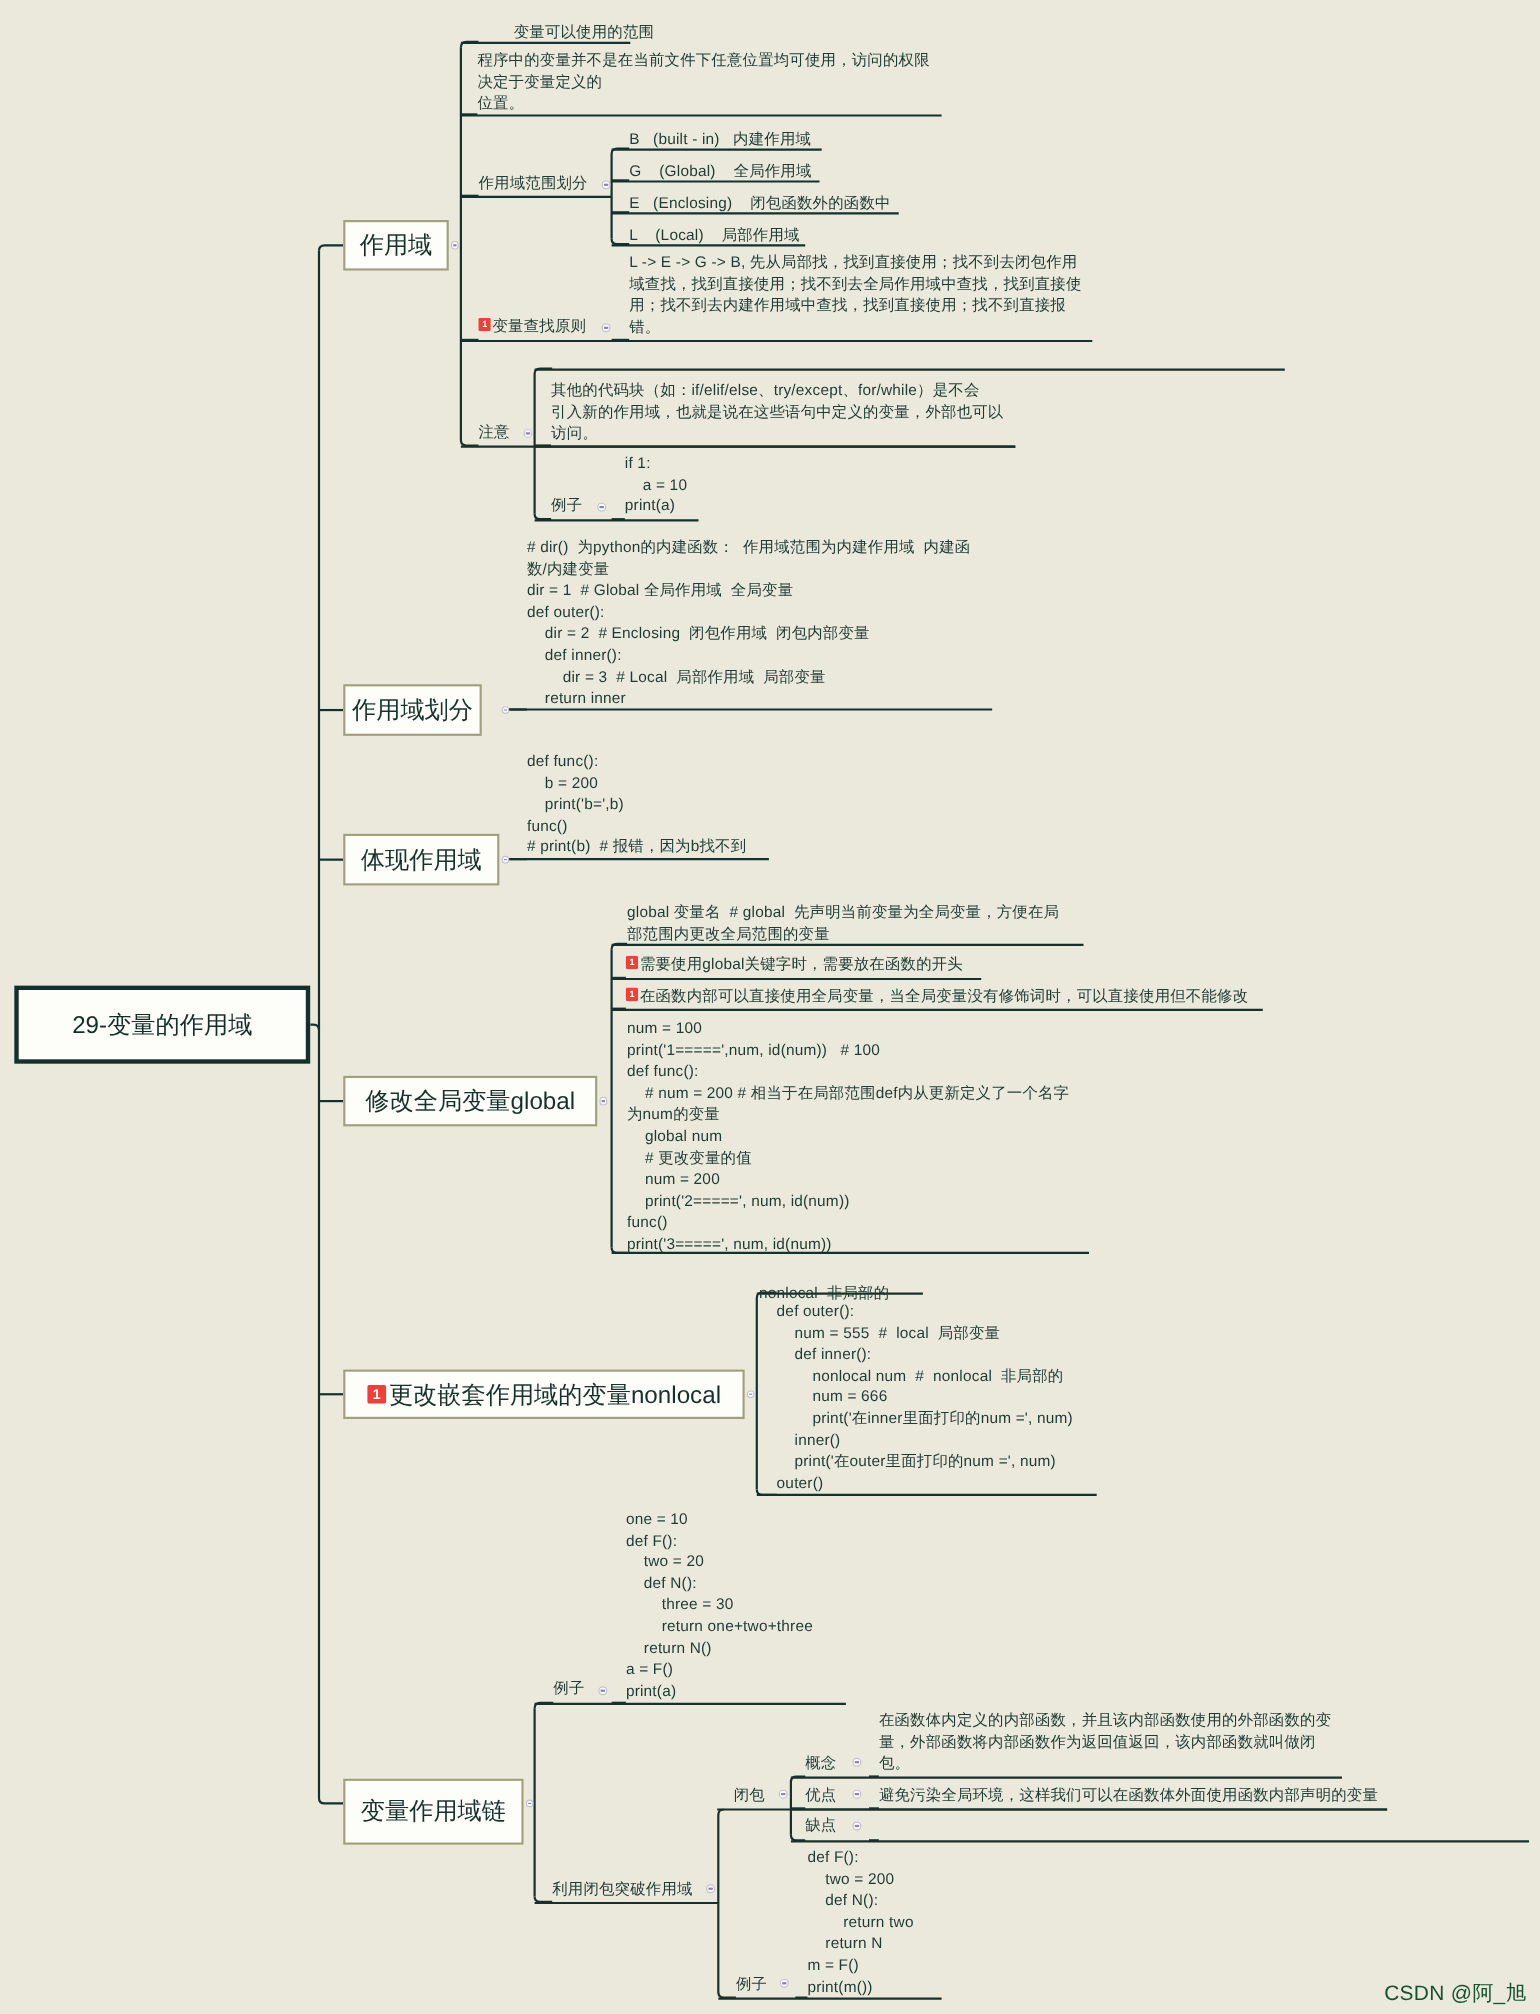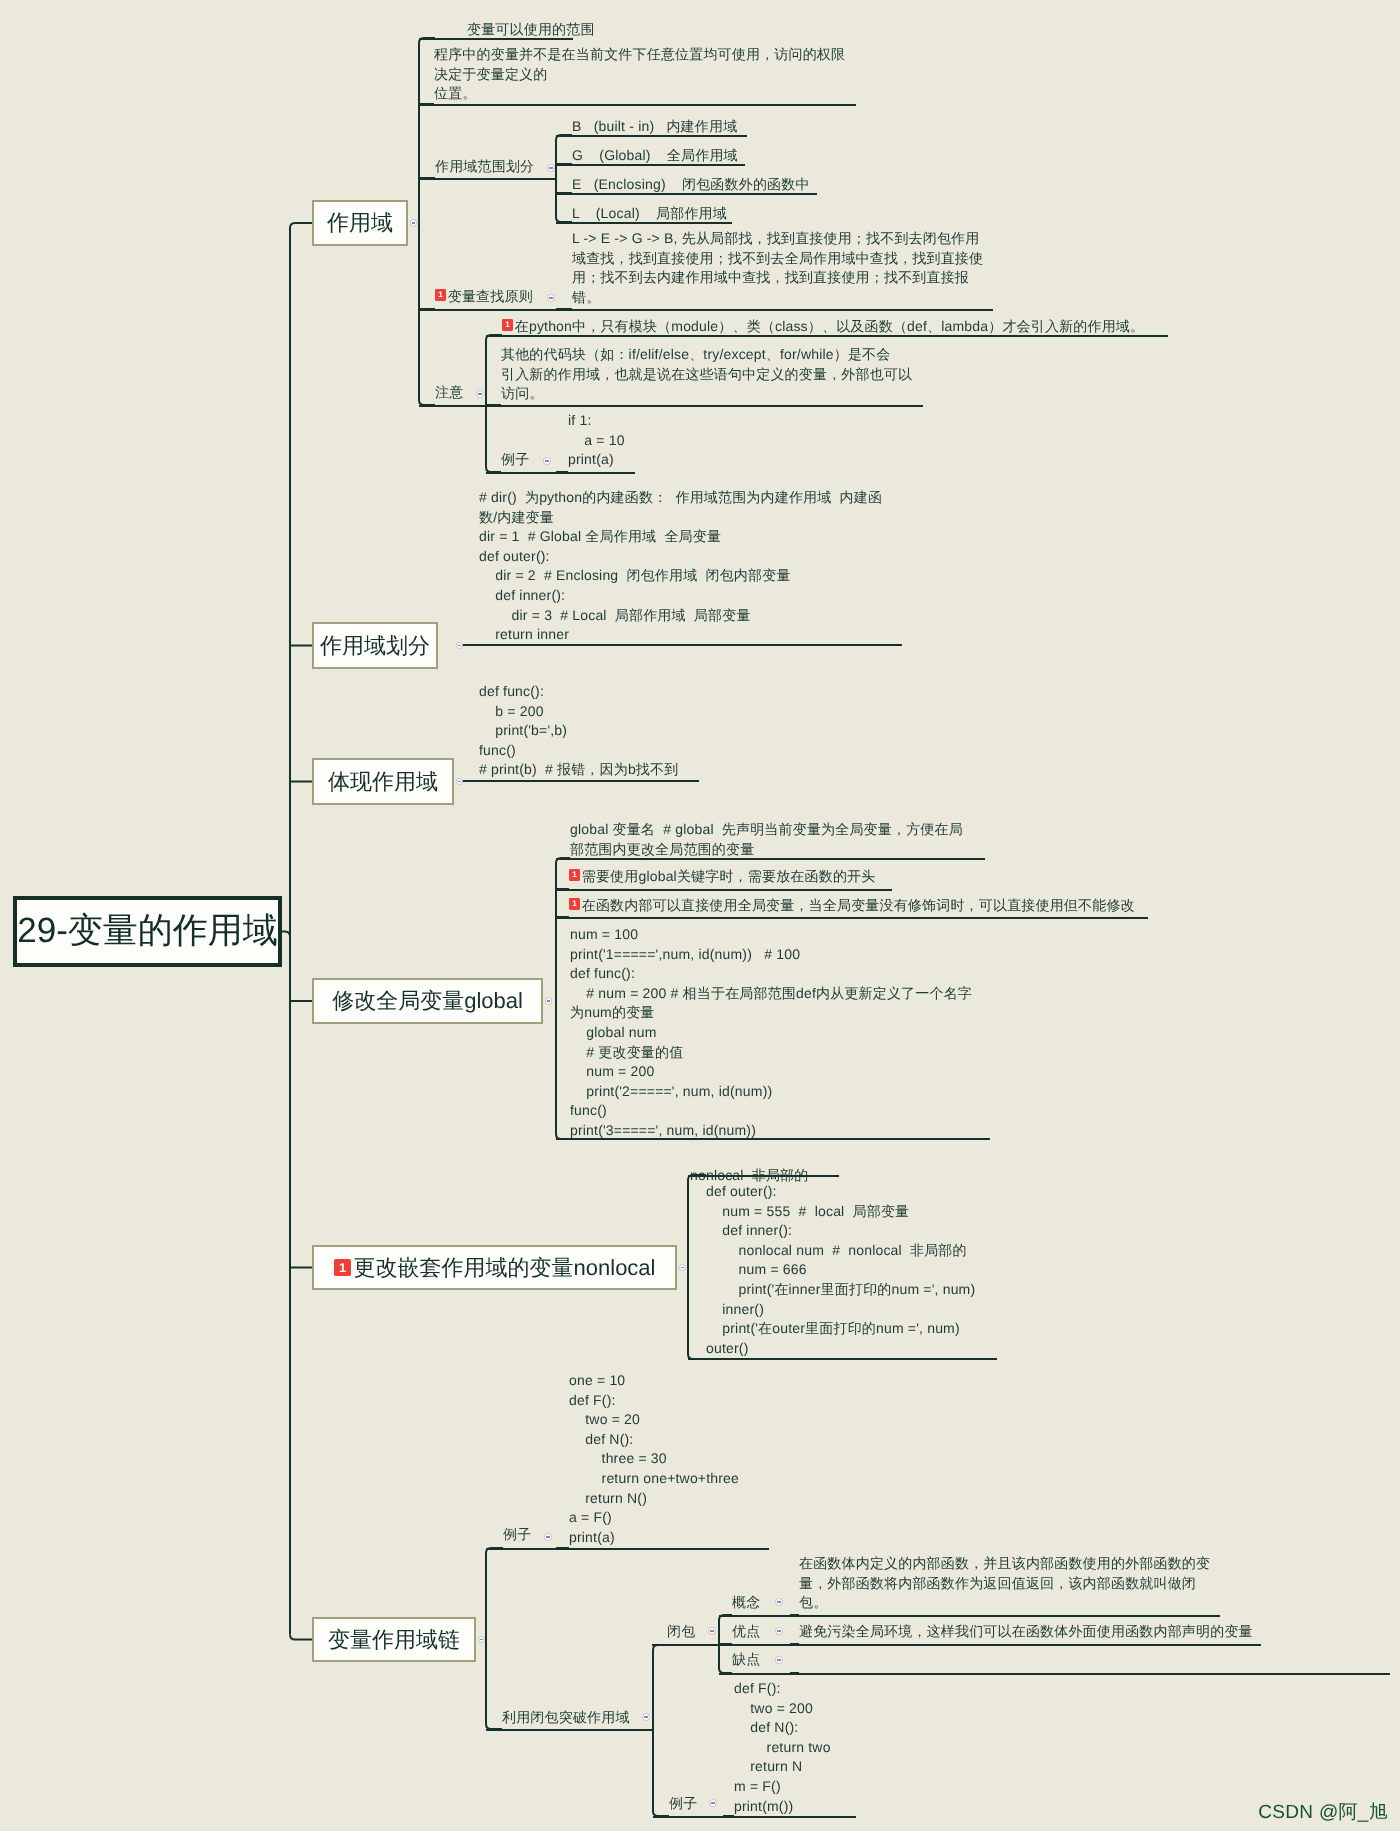--- a/index.html
+++ b/index.html
@@ -9,21 +9,21 @@
   -webkit-font-smoothing:antialiased;text-rendering:geometricPrecision;}
 #map{position:absolute;left:0;top:0;width:1400px;height:1831px;}
 #links{position:absolute;left:0;top:0;width:1400px;height:1831px;}
 #nodes{position:absolute;left:0;top:0;width:1400px;height:1831px;}
 .tnode{position:absolute;white-space:pre;color:#1d3a33;font-size:14px;
   line-height:19.6px;letter-spacing:0.18px;}
 .boxnode{position:absolute;background:#fdfdfa;border:2px solid #a2a07c;box-sizing:border-box;
   color:#16312b;display:flex;align-items:center;white-space:nowrap;font-size:22px;}
 .rootnode{position:absolute;background:#fdfdfa;border:4px solid #143029;box-sizing:border-box;
   color:#132e27;display:flex;align-items:center;justify-content:center;white-space:nowrap;
-  font-size:35px;}
+  font-size:22px;}
 .bdg{display:inline-block;background:#ee4039;color:#ffffff;border-radius:0.14em;
   font-size:0.58em;line-height:1.4em;width:1.4em;height:1.4em;text-align:center;
   margin-right:0.17em;font-family:"Liberation Sans",sans-serif;vertical-align:0.02em;
   font-weight:600;overflow:hidden;}
 .collapse{position:absolute;width:7.5px;height:7.5px;border-radius:50%;
   border:1px solid #c2bfd4;background:#fcfbff;box-sizing:border-box;}
 .collapse i{position:absolute;left:1px;top:2.2px;width:3.5px;height:1.1px;background:#8a87a3;display:block;}
 .wm{position:absolute;right:12px;bottom:6px;color:#14532d;font-size:19px;letter-spacing:0.3px;}
 </style>
 </head>
@@ -133,21 +133,20 @@
       </div>
       <div class="tnode" style="left: 435px; top: 287px;"><span class="bdg">1</span><span>变量查找原则</span></div>
       <div class="tnode" style="left: 572px; top: 229px;"><span>L -&gt; E -&gt; G -&gt; B, 先从局部找，找到直接使用；找不到去闭包作用
 域查找，找到直接使用；找不到去全局作用域中查找，找到直接使
 用；找不到去内建作用域中查找，找到直接使用；找不到直接报
 错。</span></div>
       <div class="collapse" style="left: 547.25px; top: 294.25px;">
         <i></i>
       </div>
       <div class="tnode" style="left: 435px; top: 383px;"><span>注意</span></div>
-      <div class="tnode" style="left: 502px; top: 317px;"><span class="bdg">1</span><span>在python中，只有模块（module）、类（class）、以及函数（def、lambda）才会引入新的作用域。</span></div>
       <div class="tnode" style="left: 501px; top: 345px;"><span>其他的代码块（如：if/elif/else、try/except、for/while）是不会
 引入新的作用域，也就是说在这些语句中定义的变量，外部也可以
 访问。</span></div>
       <div class="tnode" style="left: 501px; top: 450px;"><span>例子</span></div>
       <div class="tnode" style="left: 568px; top: 411px;"><span>if 1:
     a = 10
 print(a)</span></div>
       <div class="collapse" style="left: 543.25px; top: 457.25px;">
         <i></i>
       </div>
@@ -210,21 +209,21 @@
       <div class="tnode" style="left: 690px; top: 1154px; margin-top: 12px;"><span>nonlocal  非局部的</span></div>
       <div class="tnode" style="left: 706px; top: 1182px;"><span>def outer():
     num = 555  #  local  局部变量
     def inner():
         nonlocal num  #  nonlocal  非局部的
         num = 666
         print('在inner里面打印的num =', num)
     inner()
     print('在outer里面打印的num =', num)
 outer()</span></div>
-      <div class="boxnode" style="left: 312px; top: 1617px; width: 164px; height: 45px; justify-content: center;">
+      <div class="boxnode" style="left: 312px; top: 1617px; width: 164px; height: 60px; justify-content: center;">
         <span>变量作用域链</span>
       </div>
       <div class="collapse" style="left: 477.75px; top: 1635.75px;">
         <i></i>
       </div>
       <div class="tnode" style="left: 503px; top: 1525px;"><span>例子</span></div>
       <div class="tnode" style="left: 569px; top: 1371px;"><span>one = 10
 def F():
     two = 20
     def N():

